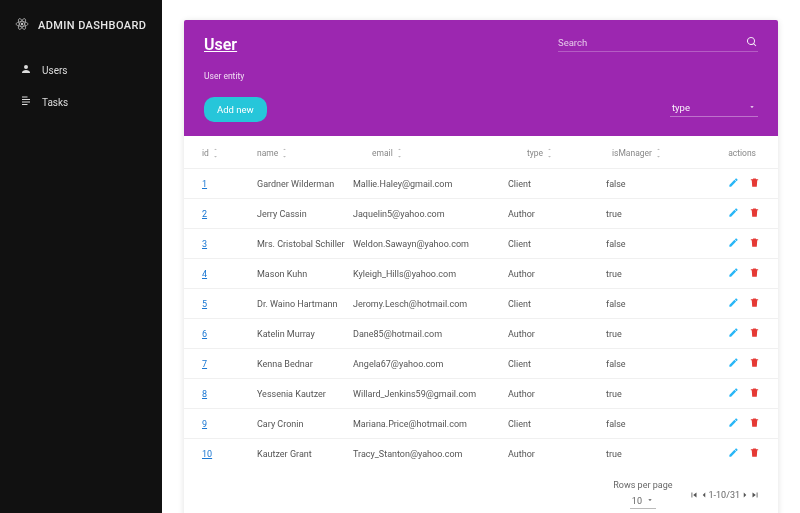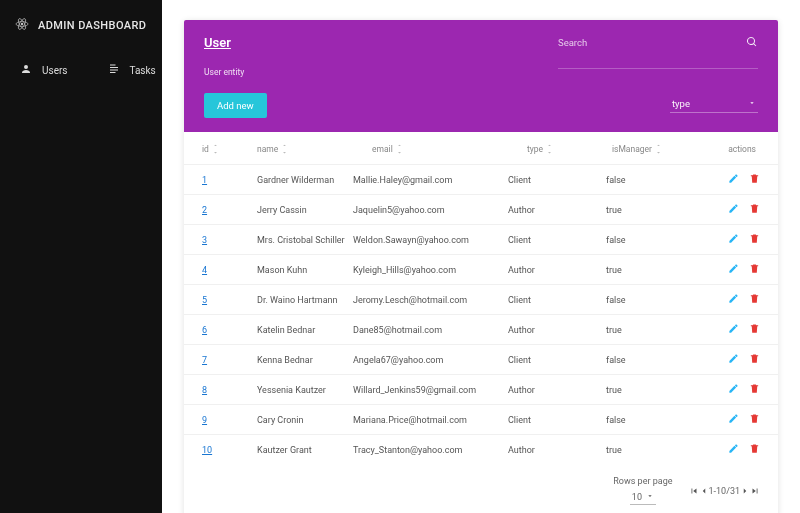--- a/index.html
+++ b/index.html
@@ -2,35 +2,35 @@
 <html><head>
 <meta charset="utf-8">
 <style>
 * { margin:0; padding:0; box-sizing:border-box; font-family:-apple-system,BlinkMacSystemFont,"Segoe UI",Roboto,sans-serif; }
 body { background:#fff; width:800px; height:513px; overflow:hidden; font-size:10px; color:#333; }
 .app { display:flex; width:100%; height:100%; }
 .sidebar { width:162px; background:#111; color:#e7e7e7; display:flex; flex-direction:column; padding-top:6px; }
 .brand { display:flex; align-items:center; gap:8px; padding:10px 14px 14px; }
 .brand-icon svg { width:16px; height:16px; opacity:.85; }
 .brand-title { font-size:11px; font-weight:500; letter-spacing:.4px; }
-.nav { display:flex; flex-direction:row; padding:6px 0; }
+.nav { display:flex; flex-direction:column; padding:6px 0; }
 .nav-item { display:flex; align-items:center; gap:10px; padding:9px 20px; color:#dcdcdc; cursor:pointer; font-size:10px; }
 .nav-item svg { width:12px; height:12px; fill:#dcdcdc; }
 .main { flex:1; padding:20px 22px 16px; background:#fff; overflow:auto; }
 .card { background:#fff; box-shadow:0 1px 6px rgba(0,0,0,.12); border-radius:2px; overflow:hidden; }
 .card-header { background:#9c27b0; color:#fff; padding:15px 20px 14px; }
 .header-top { display:flex; justify-content:space-between; align-items:flex-start; }
-.header-titles .title { font-size:13px; font-weight:600;text-decoration:underline; }
+.header-titles .title { font-size:16px; font-weight:600;text-decoration:underline; }
 .header-titles .subtitle { font-size:8.5px; opacity:.85; margin-top:17px; }
-.search-wrap { display:flex; align-items:center; gap:10px; border-bottom:1px solid rgba(255,255,255,.25); padding-bottom:18px; width:200px; }
+.search-wrap { display:flex; align-items:center; gap:10px; border-bottom:1px solid rgba(255,255,255,.25); padding-bottom:1px; width:200px; }
 .search-wrap input { flex:1; background:transparent; border:none; outline:none; color:#fff; font-size:9.5px; padding:2px 0; }
 .search-wrap input::placeholder { color:rgba(255,255,255,.75); }
 .search-wrap svg { width:12px; height:12px; fill:rgba(255,255,255,.9); }
 .header-bottom { display:flex; justify-content:space-between; align-items:center; margin-top:16px; }
-.addnew { background:#26c6da; color:#fff; border:none; padding:7px 13px; font-size:9.5px; border-radius:2px; cursor:pointer; }
+.addnew { background:#26c6da; color:#fff; border:none; padding:7px 13px; font-size:9.5px; border-radius:10px; cursor:pointer; }
 .filter-wrap { display:flex; align-items:center; gap:6px; border-bottom:1px solid rgba(255,255,255,.35); padding:0 2px 3px; cursor:pointer; width:88px; justify-content:space-between; }
 .filter-wrap span { font-size:9.5px; opacity:.95; }
 .filter-wrap svg { width:8px; height:8px; fill:#fff; }
 .table { width:100%; }
 .thead { display:flex; padding:10px 18px 8px; color:#888; }
 .col-id { width:55px; }
 .col-name { width:115px; }
 .col-email { width:155px; }
 .col-type { width:85px; }
 .col-manager { width:85px; }
@@ -252,21 +252,21 @@
                 <span class="edit-icon"><svg viewBox="0 0 24 24">
                     <path d="M3 17.25V21h3.75l11-11-3.75-3.75-11 11ZM20.7 7.05a1 1 0 0 0 0-1.4l-2.35-2.35a1 1 0 0 0-1.4 0L15 5.25 18.75 9l1.95-1.95Z"></path>
                   </svg></span>
                 <span class="delete-icon"><svg viewBox="0 0 24 24">
                     <path d="M6 7h12l-1 14H7L6 7Zm3-4h6l1 2h4v2H4V5h4l1-2Z"></path>
                   </svg></span>
               </div>
             </div>
             <div class="row">
               <div class="c-id"><a>6</a></div>
-              <div class="c-name">Katelin Bednar</div>
+              <div class="c-name">Katelin Murray</div>
               <div class="c-email">Dane85@hotmail.com</div>
               <div class="c-type">Author</div>
               <div class="c-manager">true</div>
               <div class="c-actions">
                 <span class="edit-icon"><svg viewBox="0 0 24 24">
                     <path d="M3 17.25V21h3.75l11-11-3.75-3.75-11 11ZM20.7 7.05a1 1 0 0 0 0-1.4l-2.35-2.35a1 1 0 0 0-1.4 0L15 5.25 18.75 9l1.95-1.95Z"></path>
                   </svg></span>
                 <span class="delete-icon"><svg viewBox="0 0 24 24">
                     <path d="M6 7h12l-1 14H7L6 7Zm3-4h6l1 2h4v2H4V5h4l1-2Z"></path>
                   </svg></span>

